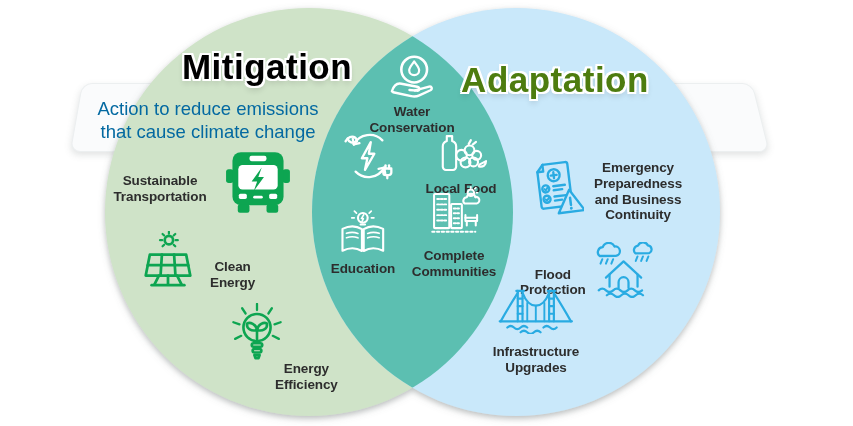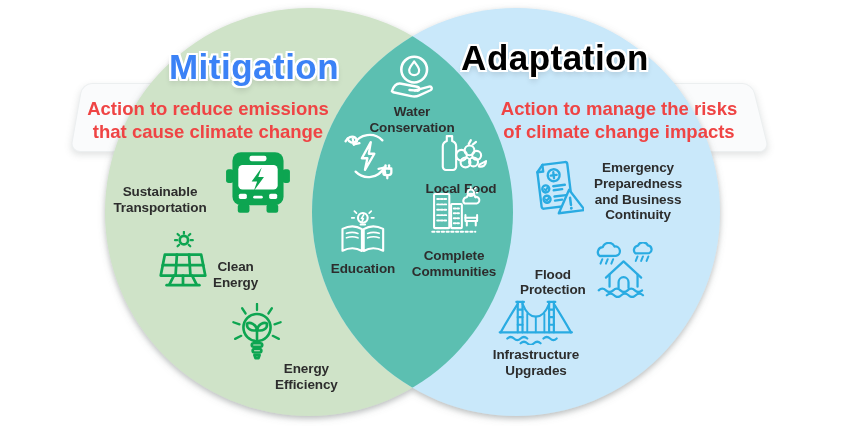--- a/index.html
+++ b/index.html
@@ -18,21 +18,21 @@
   .layer{position:absolute;left:0;top:0;width:853px;height:426px;z-index:3;}
   .title{
     position:absolute;transform:translateX(-50%);width:max-content;
     font-size:35px;font-weight:800;letter-spacing:0.5px;line-height:1;
     text-shadow:-2px -2px 0 #fff,2px -2px 0 #fff,-2px 2px 0 #fff,2px 2px 0 #fff,
                 0 -2px 0 #fff,0 2px 0 #fff,-2px 0 0 #fff,2px 0 0 #fff,
                 0 4px 6px rgba(0,0,0,0.18);
   }
   .subtitle{
     position:absolute;transform:translateX(-50%);width:max-content;text-align:center;
-    font-size:18.5px;font-weight:700;color:#ef4444;line-height:1.24;white-space:pre-line;
+    font-size:18.5px;font-weight:400;color:#0369a1;line-height:1.24;white-space:pre-line;
   }
   .item{position:absolute;display:flex;}
   .item.row{flex-direction:row;align-items:flex-start;}
   .item.col{flex-direction:column;align-items:center;transform:translateX(-50%);}
   .label{
     font-size:13.5px;font-weight:700;color:#2d2d2d;text-align:center;
     line-height:1.16;white-space:pre-line;letter-spacing:-0.1px;width:max-content;
   }
   .icon{display:block;line-height:0;}
   .abs{position:absolute;}
@@ -56,50 +56,48 @@
     </defs>
     <g filter="url(#softsh)">
       <circle cx="309" cy="212" r="204" fill="#CFE3C8"></circle>
       <circle cx="516" cy="212" r="204" fill="#C9E8FA"></circle>
     </g>
     <circle cx="516" cy="212" r="204" fill="#5CBFB1" clip-path="url(#clipL)"></circle>
   </svg>
 
   <div class="layer">
 
-    <div class="title" style="left:254px;top:49px;color:#3b82f6">Mitigation</div>
-    <div class="title" style="left:555px;top:40px;color:#000000">Adaptation</div>
+    <div class="title" style="left:267px;top:49px;color:#000000">Mitigation</div>
+    <div class="title" style="left:555px;top:62px;color:#4d7c0f">Adaptation</div>
     <div class="subtitle" style="left:208px;top:98px">Action to reduce emissions
 that cause climate change</div>
-    <div class="subtitle" style="left:619px;top:98px">Action to manage the risks
-of climate change impacts</div>
 
     <div class="item row" style="left:104px;top:150px;gap:10px">
-      <span class="label" style="margin-top:34px;width:112px">Sustainable
+      <span class="label" style="margin-top:23px;width:112px">Sustainable
 Transportation</span>
       <span class="icon">
         <svg width="64" height="66" viewBox="0 0 60 62">
           <g fill="#0DA551">
             <rect x="0" y="18" width="7" height="13" rx="2.5"></rect>
               <rect x="53" y="18" width="7" height="13" rx="2.5"></rect>
             <rect x="6" y="2" width="48" height="50" rx="8"></rect>
             <rect x="11" y="51" width="11" height="8" rx="2"></rect>
               <rect x="38" y="51" width="11" height="8" rx="2"></rect>
           </g>
           <rect x="22" y="5.5" width="16" height="5" rx="2" fill="#fff"></rect>
           <rect x="11.5" y="14" width="37" height="23" rx="4" fill="#fff"></rect>
           <path d="M33.5,16.5 L24,29.5 h5.2 L26,38.5 l9.6,-13.2 h-5.3 z" fill="#0DA551"></path>
           <rect x="12" y="41" width="7.5" height="5" rx="1.5" fill="#fff"></rect>
           <rect x="40.5" y="41" width="7.5" height="5" rx="1.5" fill="#fff"></rect>
           <rect x="25.5" y="43" width="9" height="2.6" rx="1.3" fill="#fff"></rect>
         </svg>
       </span>
     </div>
 
-    <div class="item row" style="left:153px;top:231px;">
+    <div class="item row" style="left:138px;top:231px;gap:12px">
       <span class="icon">
         <svg width="60" height="71" viewBox="0 0 66 78" fill="none" stroke="#0DA551" stroke-width="3" stroke-linecap="round" stroke-linejoin="round">
           <circle cx="34" cy="10" r="4.6"></circle>
           <g stroke-width="2.4">
             <path d="M34,0.8 V3"></path>
               <path d="M27,3.2 L28.8,5"></path>
               <path d="M41,3.2 L39.2,5"></path>
             <path d="M24.2,10 H26.6"></path>
               <path d="M43.8,10 H41.4"></path>
               <path d="M27,16.8 L28.8,15"></path>
@@ -308,21 +306,21 @@
           <path d="M13,39.5 L32.5,21.5 L52,39.5"></path>
           <path d="M17,36 V49.5"></path>
             <path d="M48,36 V49.5"></path>
           <path d="M27,51 v-6.5 a5.5,5.5 0 0 1 11,0 V51"></path>
           <path d="M5,53.5 q4,-3.8 8,0 t8,0 t8,0 t8,0 t8,0 t8,0"></path>
           <path d="M14,59 q4,-3.8 8,0 t8,0 t8,0 t8,0 t8,0"></path>
         </svg>
       </span>
     </div>
 
-    <div class="item col" style="left:536px;top:295px;gap:2px">
+    <div class="item col" style="left:536px;top:284px;gap:10px">
       <span class="icon">
         <svg width="76" height="50" viewBox="0 0 80 52" fill="none" stroke="#29ABE2" stroke-width="2.3" stroke-linecap="round" stroke-linejoin="round">
           <path d="M21,7 V39"></path>
             <path d="M26,7 V39"></path>
             <path d="M19.5,7 h8"></path>
           <path d="M21,15 h5"></path>
             <path d="M21,23 h5"></path>
             <path d="M21,31 h5"></path>
           <path d="M54,7 V39"></path>
             <path d="M59,7 V39"></path>

